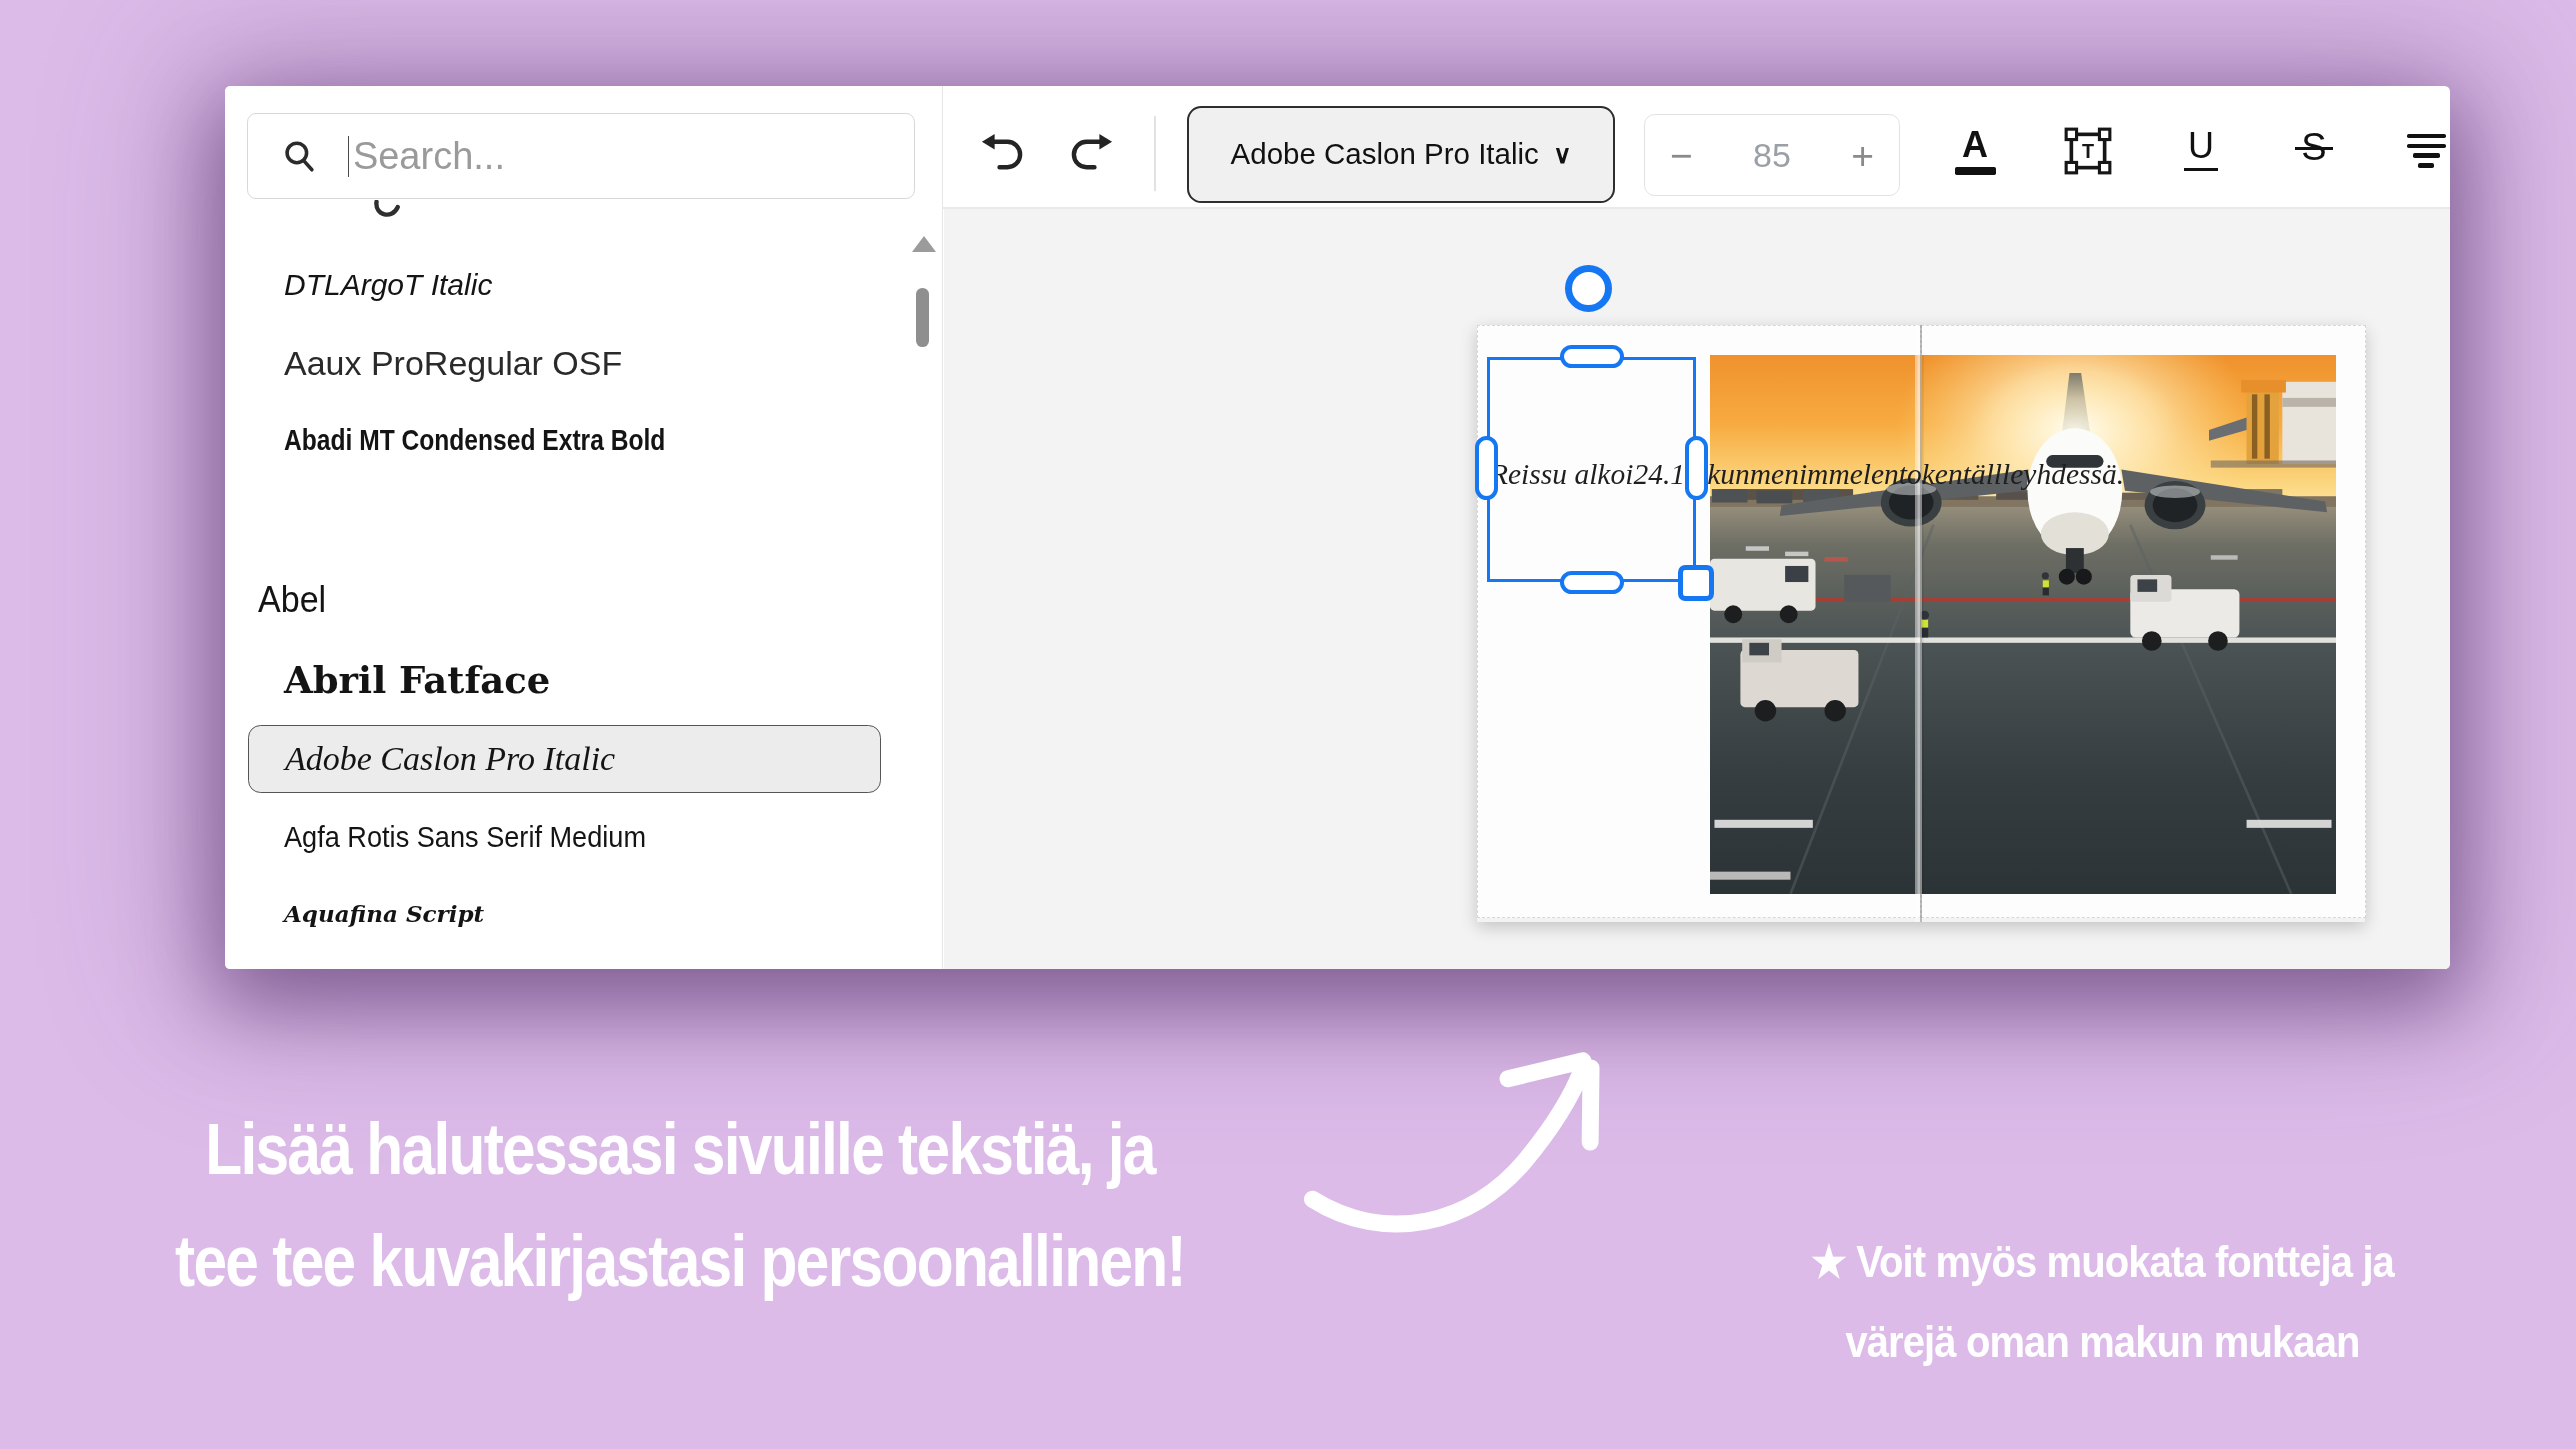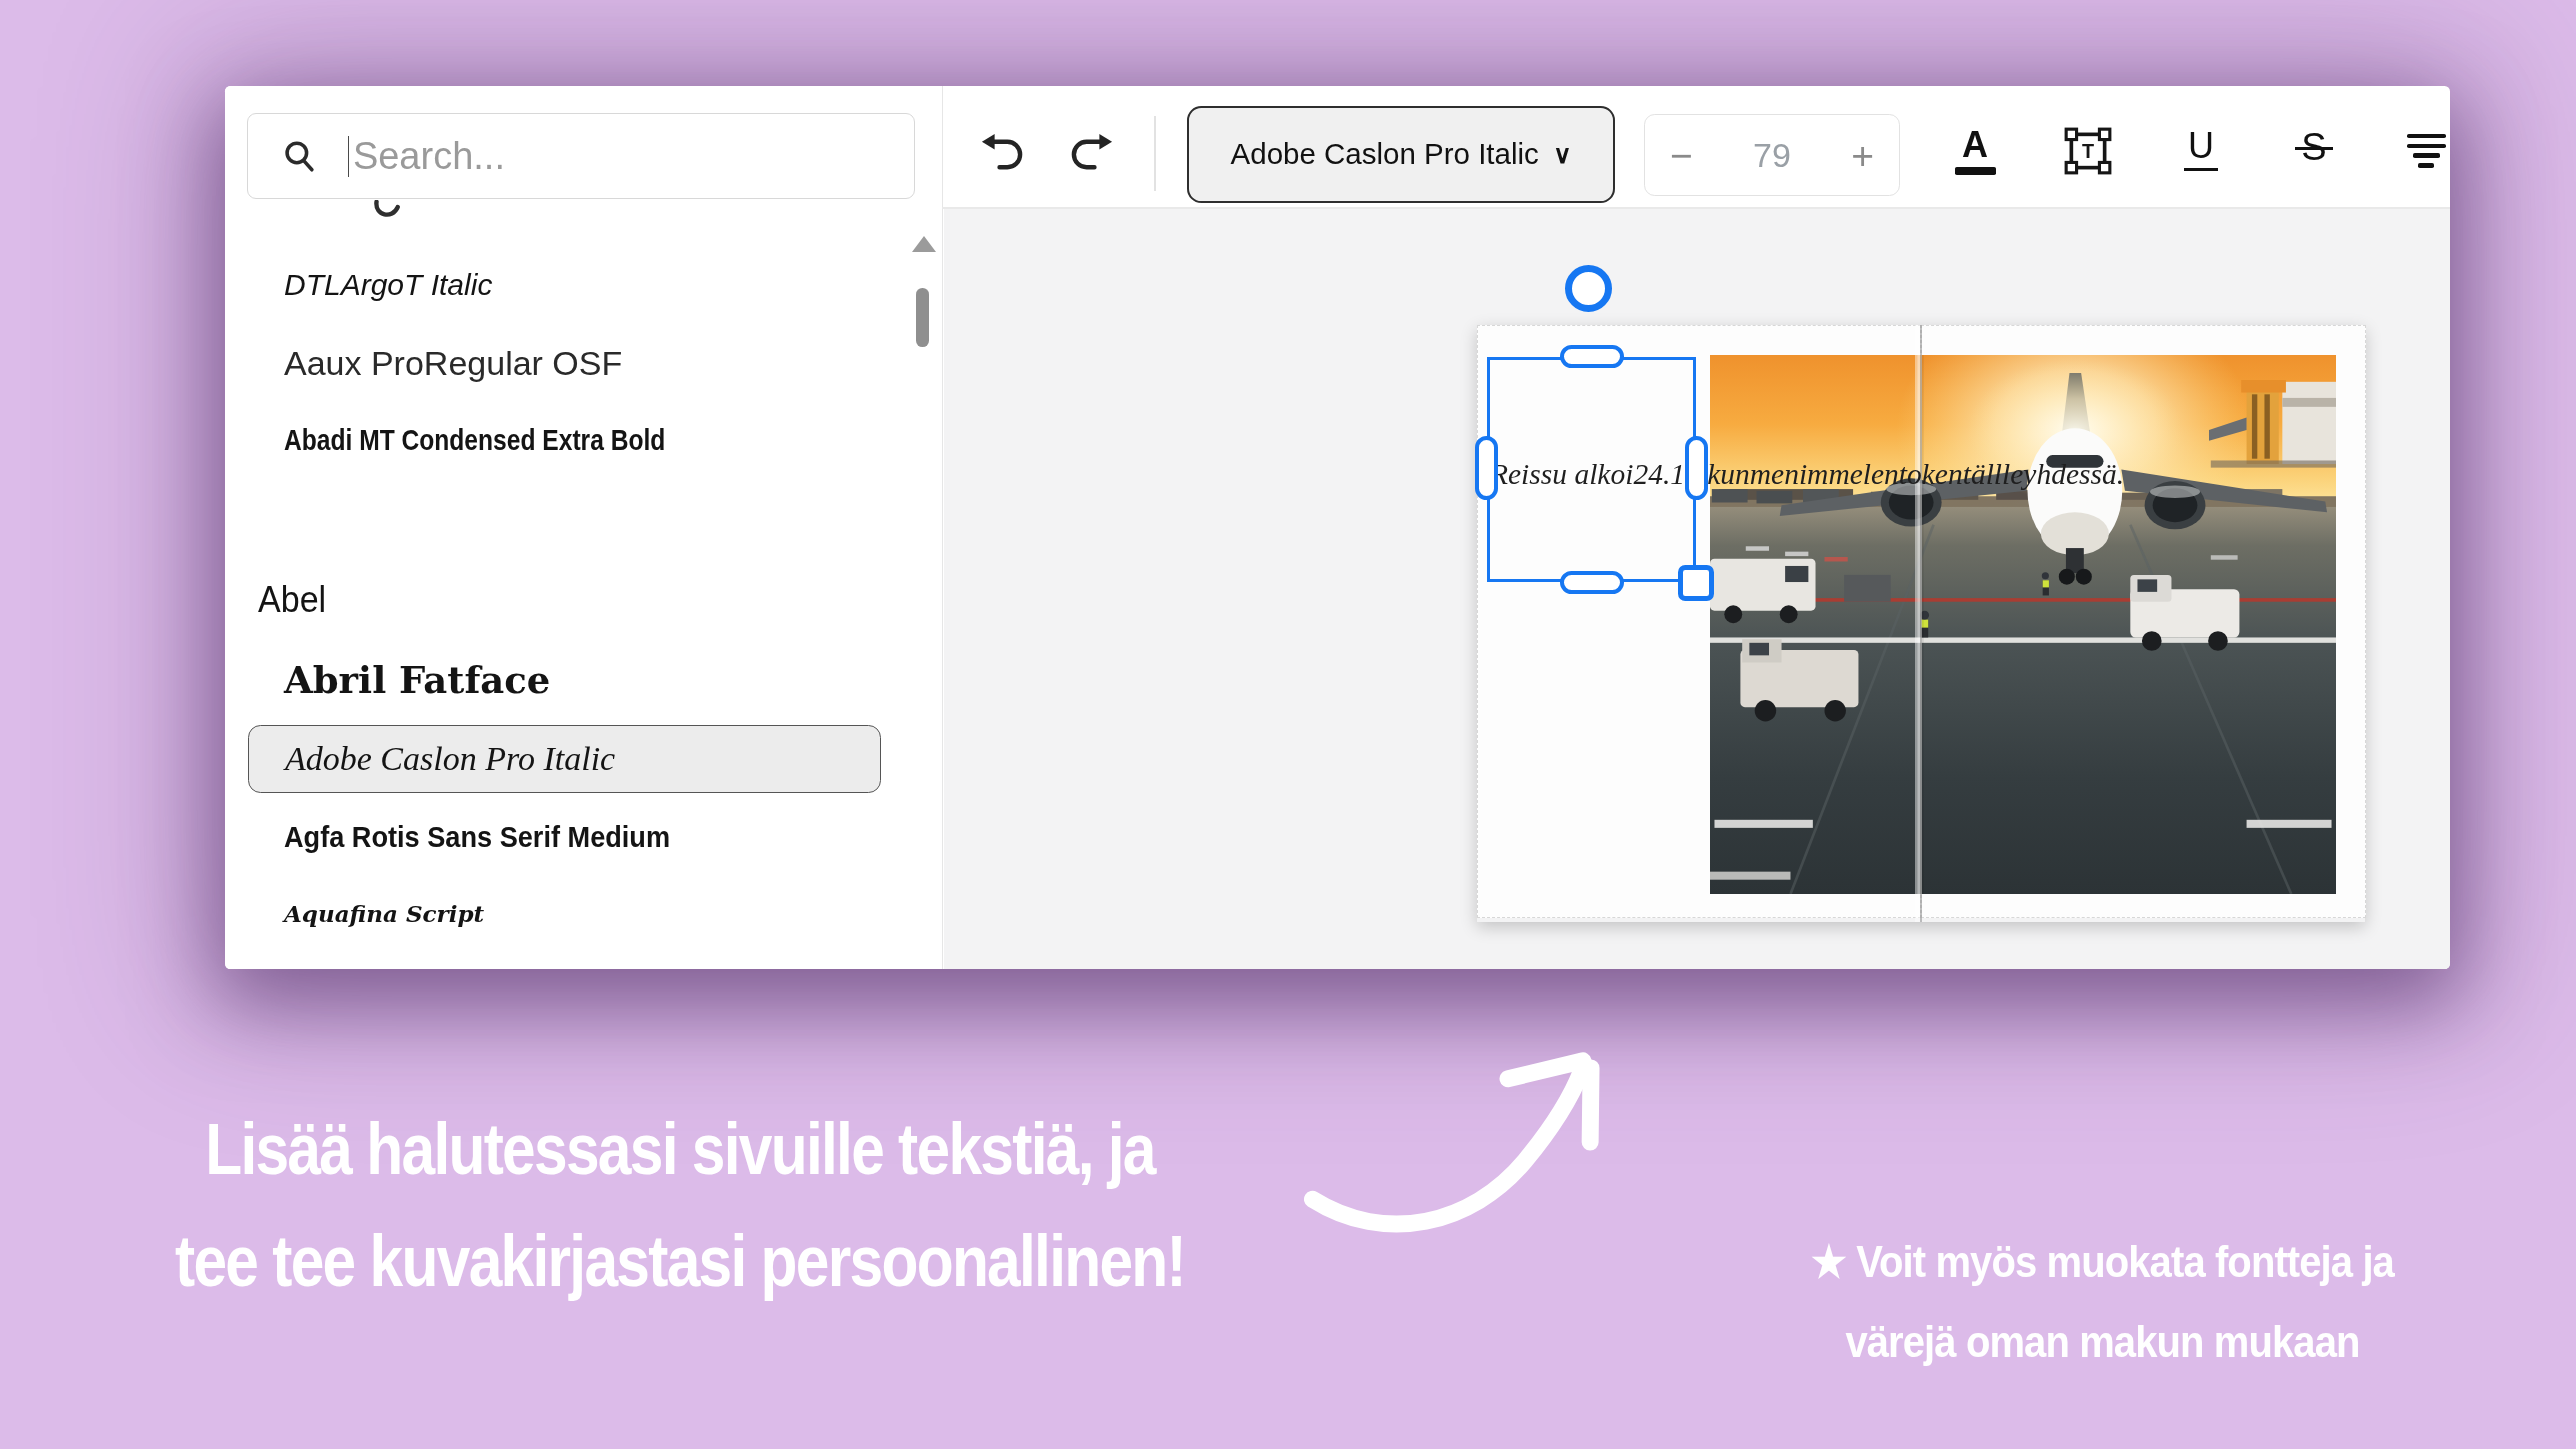--- a/index.html
+++ b/index.html
@@ -32,21 +32,21 @@
   .fi-3{top:327px;font-weight:700;font-size:30px;}
   .fi-3 span{display:inline-block;transform:scaleX(.82);transform-origin:left;}
   .fi-4{top:405px;font-size:30px;}
   .fi-4 span{display:inline-block;transform:scaleX(.85);transform-origin:left;}
   .fi-5{top:487px;font-size:37px;padding-left:33px;}
   .fi-5 span{display:inline-block;transform:scaleX(.92);transform-origin:left;}
   .fi-6{top:567px;font-family:"DejaVu Serif","Liberation Serif",serif;font-weight:700;font-size:37px;}
   .fi-7{top:639px;height:68px;left:23px;width:633px;padding-left:36px;
         background:#ececec;border:1.8px solid #555;border-radius:12.5px;
         font-family:"Liberation Serif",serif;font-style:italic;font-size:34px;}
-  .fi-8{top:724px;font-size:29.5px;font-weight:bold;}
+  .fi-8{top:724px;font-size:29.5px;}
   .fi-8 span{display:inline-block;transform:scaleX(.92);transform-origin:left;}
   .fi-9{top:800px;font-family:"DejaVu Serif","Liberation Serif",serif;font-style:italic;font-size:23px;font-weight:700;}
   
   .scroll-arrow{position:absolute;left:687px;top:150px;width:0;height:0;border-left:12.5px solid transparent;border-right:12.5px solid transparent;border-bottom:16px solid #9b9b9b;}
   .scroll-thumb{position:absolute;left:691px;top:202px;width:12.5px;height:59px;background:#8f8f8f;border-radius:6.3px;}
   
   .tb-icon{position:absolute;display:flex;align-items:center;justify-content:center;color:#242424;}
   .tb-undo{left:753px;top:43px;width:47px;height:47px;}
   .tb-redo{left:844px;top:43px;width:47px;height:47px;}
   .tb-sep{position:absolute;left:929px;top:30px;width:1.8px;height:75px;background:#e2e2e2;}
@@ -178,21 +178,21 @@
   </div>
   <div class="tb-sep"></div>
 
   <div class="font-select">
     <span class="val">Adobe Caslon Pro Italic</span>
     <span class="chev">∨</span>
   </div>
 
   <div class="size-group">
     <span class="pm">−</span>
-    <span class="val">79</span>
+    <span class="val">85</span>
     <span class="pm">+</span>
   </div>
 
   <div class="fmt fmt-color">
     <div class="a">A</div>
     <div class="bar"></div>
   </div>
   <div class="fmt fmt-frame">
     <svg width="52" height="52" viewBox="0 0 50 50">
       <rect x="9" y="9" width="32" height="32" fill="none" stroke="#161616" stroke-width="3.5"></rect>

